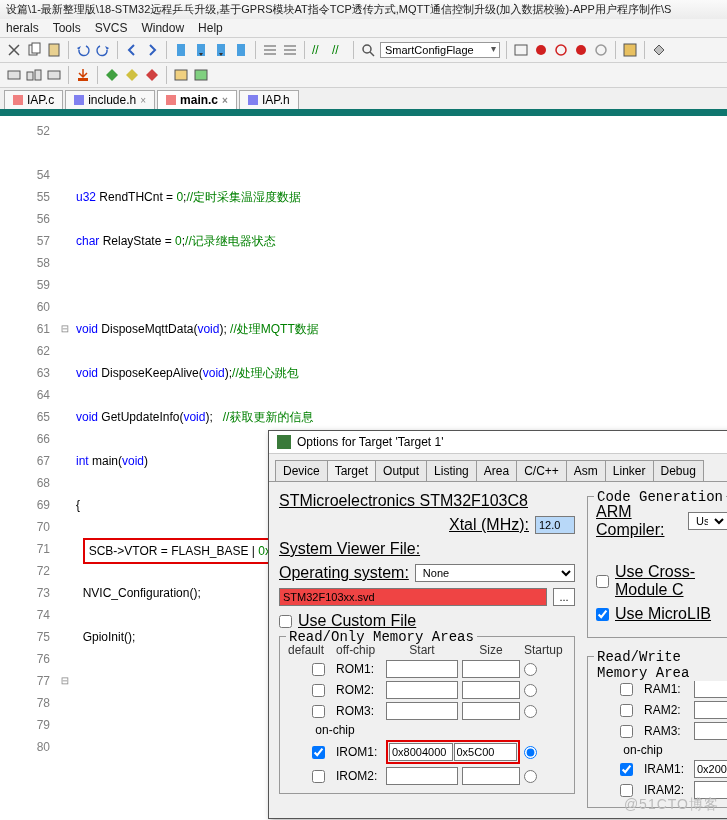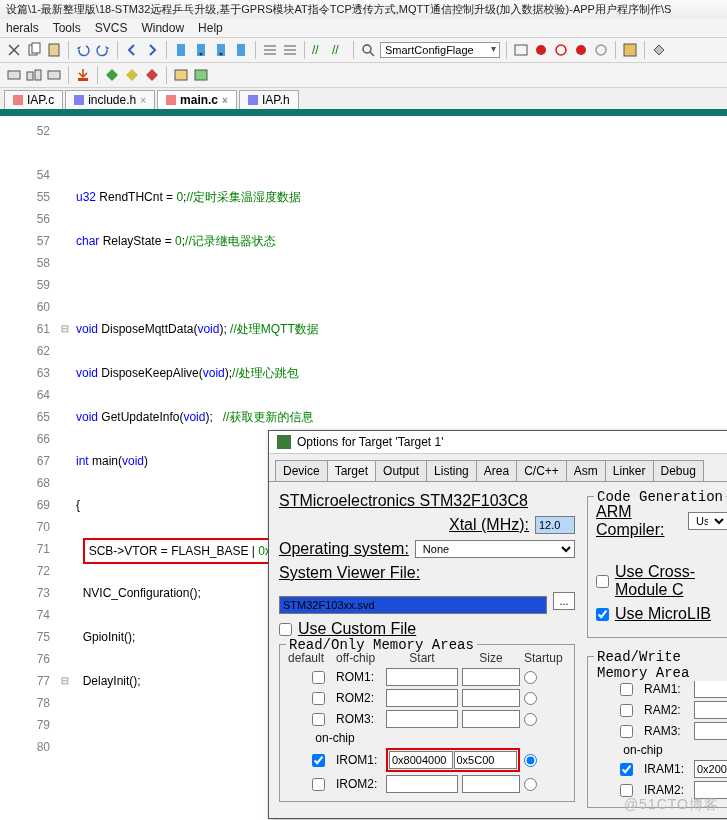--- a/index.html
+++ b/index.html
@@ -40,21 +40,21 @@
 .dlg-title { background: #fff; padding: 4px 8px; font-size: 12px; display: flex; align-items: center; gap: 6px; border-bottom: 1px solid #ccc; }
 .dlg-ico { width: 14px; height: 14px; background: #3a7a3a; display: inline-block; }
 .dlg-tabs { display: flex; padding: 6px 6px 0 6px; font-size: 11px; }
 .dlg-tab { padding: 3px 7px; border: 1px solid #999; border-bottom: none; background: #e8e8e8; margin-right: -1px; cursor: pointer; }
 .dlg-tab.active { background: #f0f0f0; position: relative; z-index: 2; }
 .dlg-body { padding: 10px 10px; border-top: 1px solid #999; font-size: 11px; display: flex; gap: 12px; }
 .dlg-col { flex: 1; }
 .dlg-row { display: flex; align-items: center; margin-bottom: 6px; gap: 6px; }
 .dlg-label { font-size: 16px; text-decoration: underline; }
 .dlg-input { background: #fff; border: 1px solid #7a7a7a; padding: 1px 3px; font-size: 11px; height: 18px; }
-.dlg-input.ro { background: #1d4ed8; margin-top: 8px; }
+.dlg-input.ro { background: #ef4444; }
 .fieldset { border: 1px solid #999; padding: 6px 8px 8px 8px; margin-top: 4px; position: relative; }
 .fieldset .legend { position: absolute; top: -8px; left: 6px; background: #f0f0f0; padding: 0 3px; font-size: 14px; font-family: Liberation Mono, monospace; }
 .mem-grid { display: grid; grid-template-columns: 20px 20px 46px 72px 58px 36px; gap: 3px 4px; align-items: center; font-size: 11px; }
 .mem-grid .hdr { text-align: center; color: #333; }
 .chk { width: 13px; height: 13px; }
 .rad { width: 13px; height: 13px; }
 .mem-input { border: 1px solid #7a7a7a; background: #fff; height: 18px; padding: 0 2px; font-size: 11px; width: 100%; }
 .red-box { border: 2px solid #e00000; padding: 1px; }
 
 .ram-grid { display: grid; grid-template-columns: 20px 20px 46px 58px; gap: 3px 4px; align-items: center; font-size: 11px; }
@@ -369,21 +369,20 @@
 <div class="line"><span class="type">char</span><span> RelayState = </span><span class="num">0</span><span>;</span><span class="comment">//记录继电器状态</span></div>
 <div class="line"></div>
 <div class="line"><span class="kw">void</span><span> DisposeMqttData(</span><span class="kw">void</span><span>); </span><span class="comment">//处理MQTT数据</span></div>
 <div class="line"><span class="kw">void</span><span> DisposeKeepAlive(</span><span class="kw">void</span><span>);</span><span class="comment">//处理心跳包</span></div>
 <div class="line"><span class="kw">void</span><span> GetUpdateInfo(</span><span class="kw">void</span><span>);   </span><span class="comment">//获取更新的信息</span></div>
 <div class="line"><span class="kw">int</span><span> main(</span><span class="kw">void</span><span>)</span></div>
 <div class="line"><span>{</span></div>
 <div class="line">  <span class="highlight-box"><span>SCB-&gt;VTOR = FLASH_BASE | </span><span class="num">0x4000</span><span>;</span></span></div>
 <div class="line"><span>  NVIC_Configuration();</span></div>
 <div class="line"><span>  GpioInit();</span></div>
-<div class="line"><span>  DelayInit();</span></div>
 <div class="line"></div>
 
 
 
 
 
 
 
 
 
@@ -413,26 +412,26 @@
   <div class="dlg-body">
     <div class="dlg-col">
       <div class="dlg-row">
           <span class="dlg-label">STMicroelectronics STM32F103C8</span>
         </div>
       <div class="dlg-row" style="justify-content:flex-end">
         <span class="dlg-label">Xtal (MHz):</span>
         <input class="dlg-input" style="width: 40px; background: rgb(184, 216, 248);" value="12.0">
       </div>
       <div class="dlg-row">
+          <span class="dlg-label">System Viewer File:</span>
+        </div>
+      <div class="dlg-row">
         <span class="dlg-label">Operating system:</span>
         <select class="dlg-input" style="flex:1"><option>None</option></select>
       </div>
-      <div class="dlg-row">
-          <span class="dlg-label">System Viewer File:</span>
-        </div>
       <div class="dlg-row">
         <input class="dlg-input ro" style="flex: 1 1 0%;" readonly="" value="STM32F103xx.svd">
         <button class="dlg-input" style="width:22px">...</button>
       </div>
       <div class="dlg-row">
           <input type="checkbox" class="chk" style="">
           <span class="dlg-label">Use Custom File</span>
         </div>
 
       <div class="fieldset">

